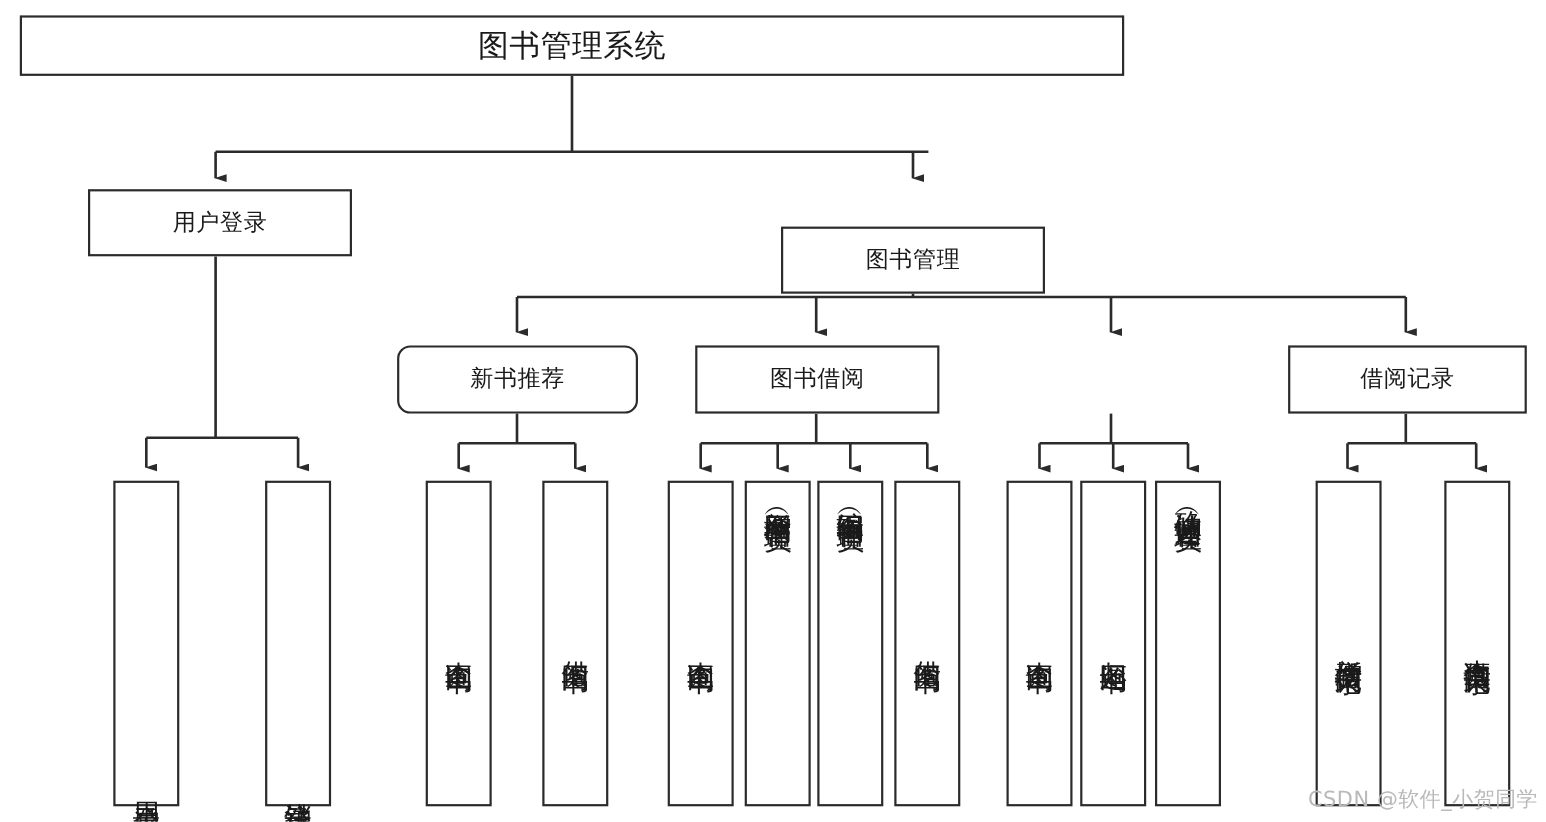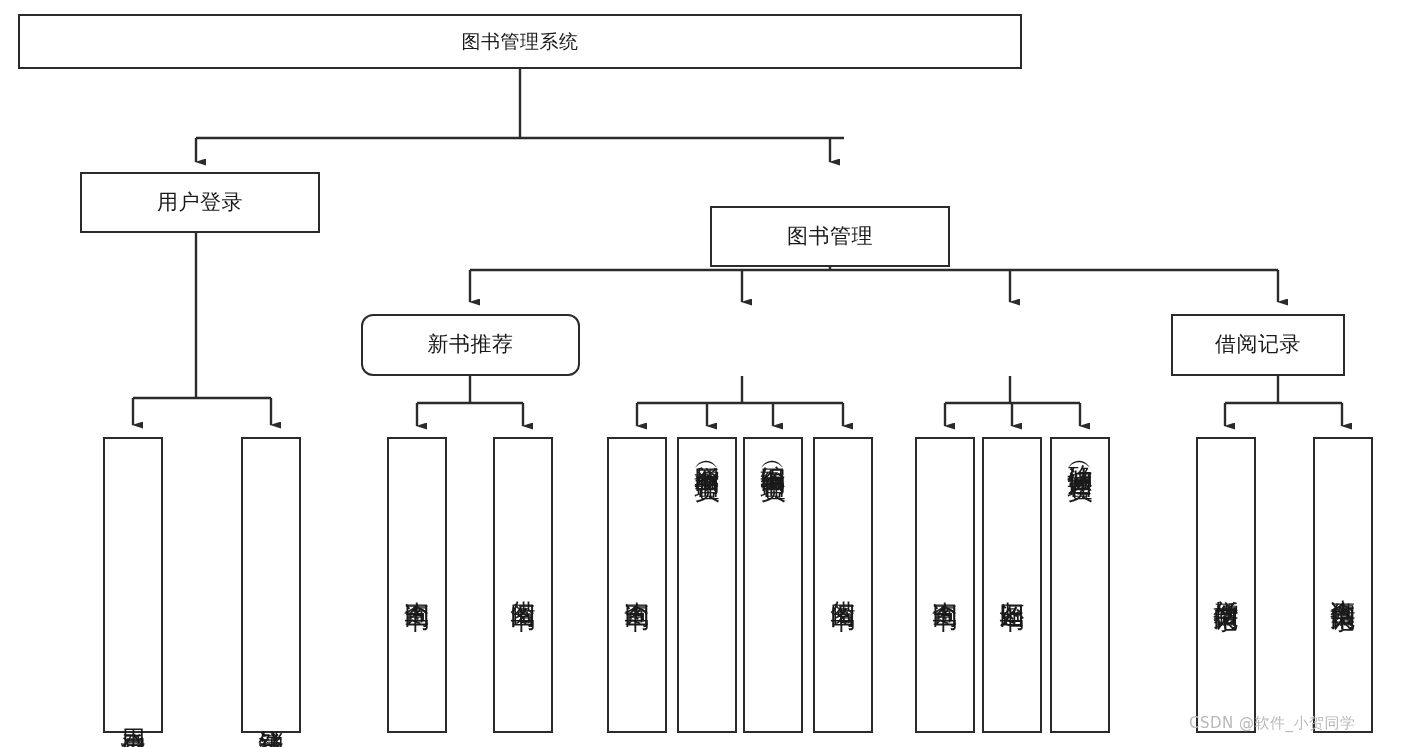--- a/index.html
+++ b/index.html
@@ -40,21 +40,21 @@
     line-height: 1.12;
     text-align: center;
     letter-spacing: 0.5px;
   }
   
   .node.h .label {
     writing-mode: horizontal-tb;
     font-size: 21px;
   }
   .node.root .label {
-    font-size: 19px;
+    font-size: 28px;
   }
   
   .node.v {
     align-items: flex-start;
     justify-content: center;
     padding-top: 6px;
   }
   .node.v .label {
     writing-mode: vertical-rl;
     text-orientation: upright;
@@ -68,21 +68,21 @@
     padding-top: 0;
   }
   .node.v.bottom {
     align-items: flex-end;
     padding-top: 0;
     padding-bottom: 14px;
   }
   .watermark {
     position: absolute;
     color: #b9b9b9;
-    font-size: 15px;
+    font-size: 19px;
     white-space: nowrap;
     letter-spacing: 0.5px;
   }
 </style>
 </head>
 <body>
 
 <div id="canvas">
 
   <svg class="edges" viewBox="0 0 1405 747">
@@ -144,23 +144,26 @@
   </div>
 
   <div class="node h" style="left:710px; top:172px; width:240px; height:61px;margin-top:34px;">
     <span class="label">图书管理</span>
   </div>
 
   <div class="node h" style="left:361px; top:314px; width:219px; height:62px;border-radius:12px;">
     <span class="label">新书推荐</span>
   </div>
 
-
-
-  <div class="node h" style="left:1171px; top:314px; width:174px; height:62px;">
+  <div class="node h" style="left:632px; top:314px; width:222px; height:62px;">
+    <span class="label">图书借阅</span>
+  </div>
+
+
+  <div class="node h" style="left:1171px; top:314px; width:217px; height:62px;">
     <span class="label">借阅记录</span>
   </div>
 
   <div class="node v bottom" style="left:103px; top:437px; width:60px; height:296px;">
     <span class="label">用户登录</span>
   </div>
   <div class="node v bottom" style="left:241px; top:437px; width:60px; height:296px;">
     <span class="label">注销登录</span>
   </div>
 

